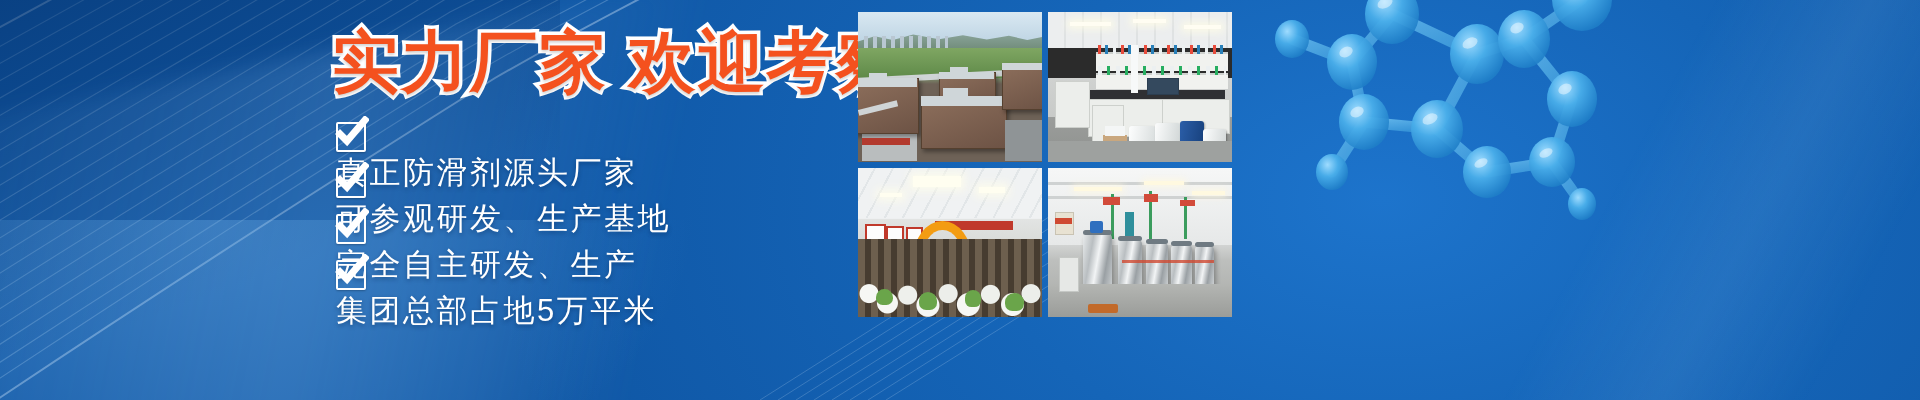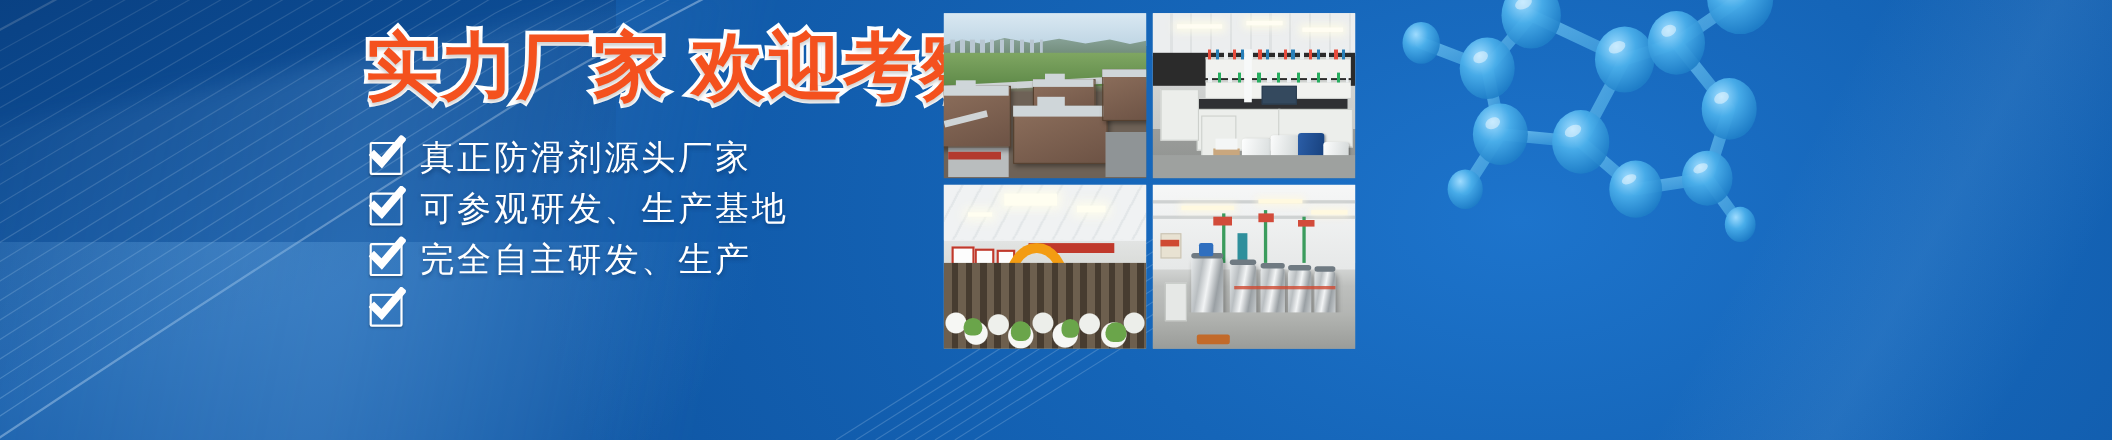--- a/index.html
+++ b/index.html
@@ -42,21 +42,21 @@
     font-weight:bold;letter-spacing:2px;
     color:#f4511e;
     -webkit-text-stroke:7px #ffffff;
     paint-order:stroke fill;
     white-space:nowrap;
     text-shadow:0 2px 3px rgba(0,0,0,.18);
   }
 
   
   .bullets{position:absolute;left:336px;top:122px;}
-  .bullet{display:flex;align-items:center;height:44px;margin-bottom:2px;}
+  .bullet{display:flex;height:44px;margin-bottom:2px;flex-direction:column;}
   .cbox{
     width:26px;height:26px;flex:0 0 26px;position:relative;
     border:2px solid #ffffff;border-radius:2px;margin-right:16px;
     box-shadow:0 1px 2px rgba(0,0,0,.25);
   }
   .cbox svg{position:absolute;left:-3px;top:-8px;}
   .btext{
     font-size:31px;color:#ffffff;letter-spacing:2.5px;white-space:nowrap;
     text-shadow:0 2px 4px rgba(2,36,79,.45);font-weight:500;
   }
@@ -234,20 +234,21 @@
       </span>
       <span class="btext">完全自主研发、生产</span>
     </div>
 
     <div class="bullet">
       <span class="cbox">
         <svg width="34" height="34" viewBox="0 0 34 34" fill="none">
           <path d="M5 18 L12 25 L30 4" stroke="#ffffff" stroke-width="7" stroke-linecap="square" stroke-linejoin="miter" fill="none"></path>
         </svg>
       </span>
+      <span class="btext">集团总部占地5万平米</span>
     </div>
 
   </div>
 
   <div class="grid">
 
     <div class="cell p-aerial">
       <div class="sky"></div>
       <div class="hills"></div>
       <div class="city"></div>

